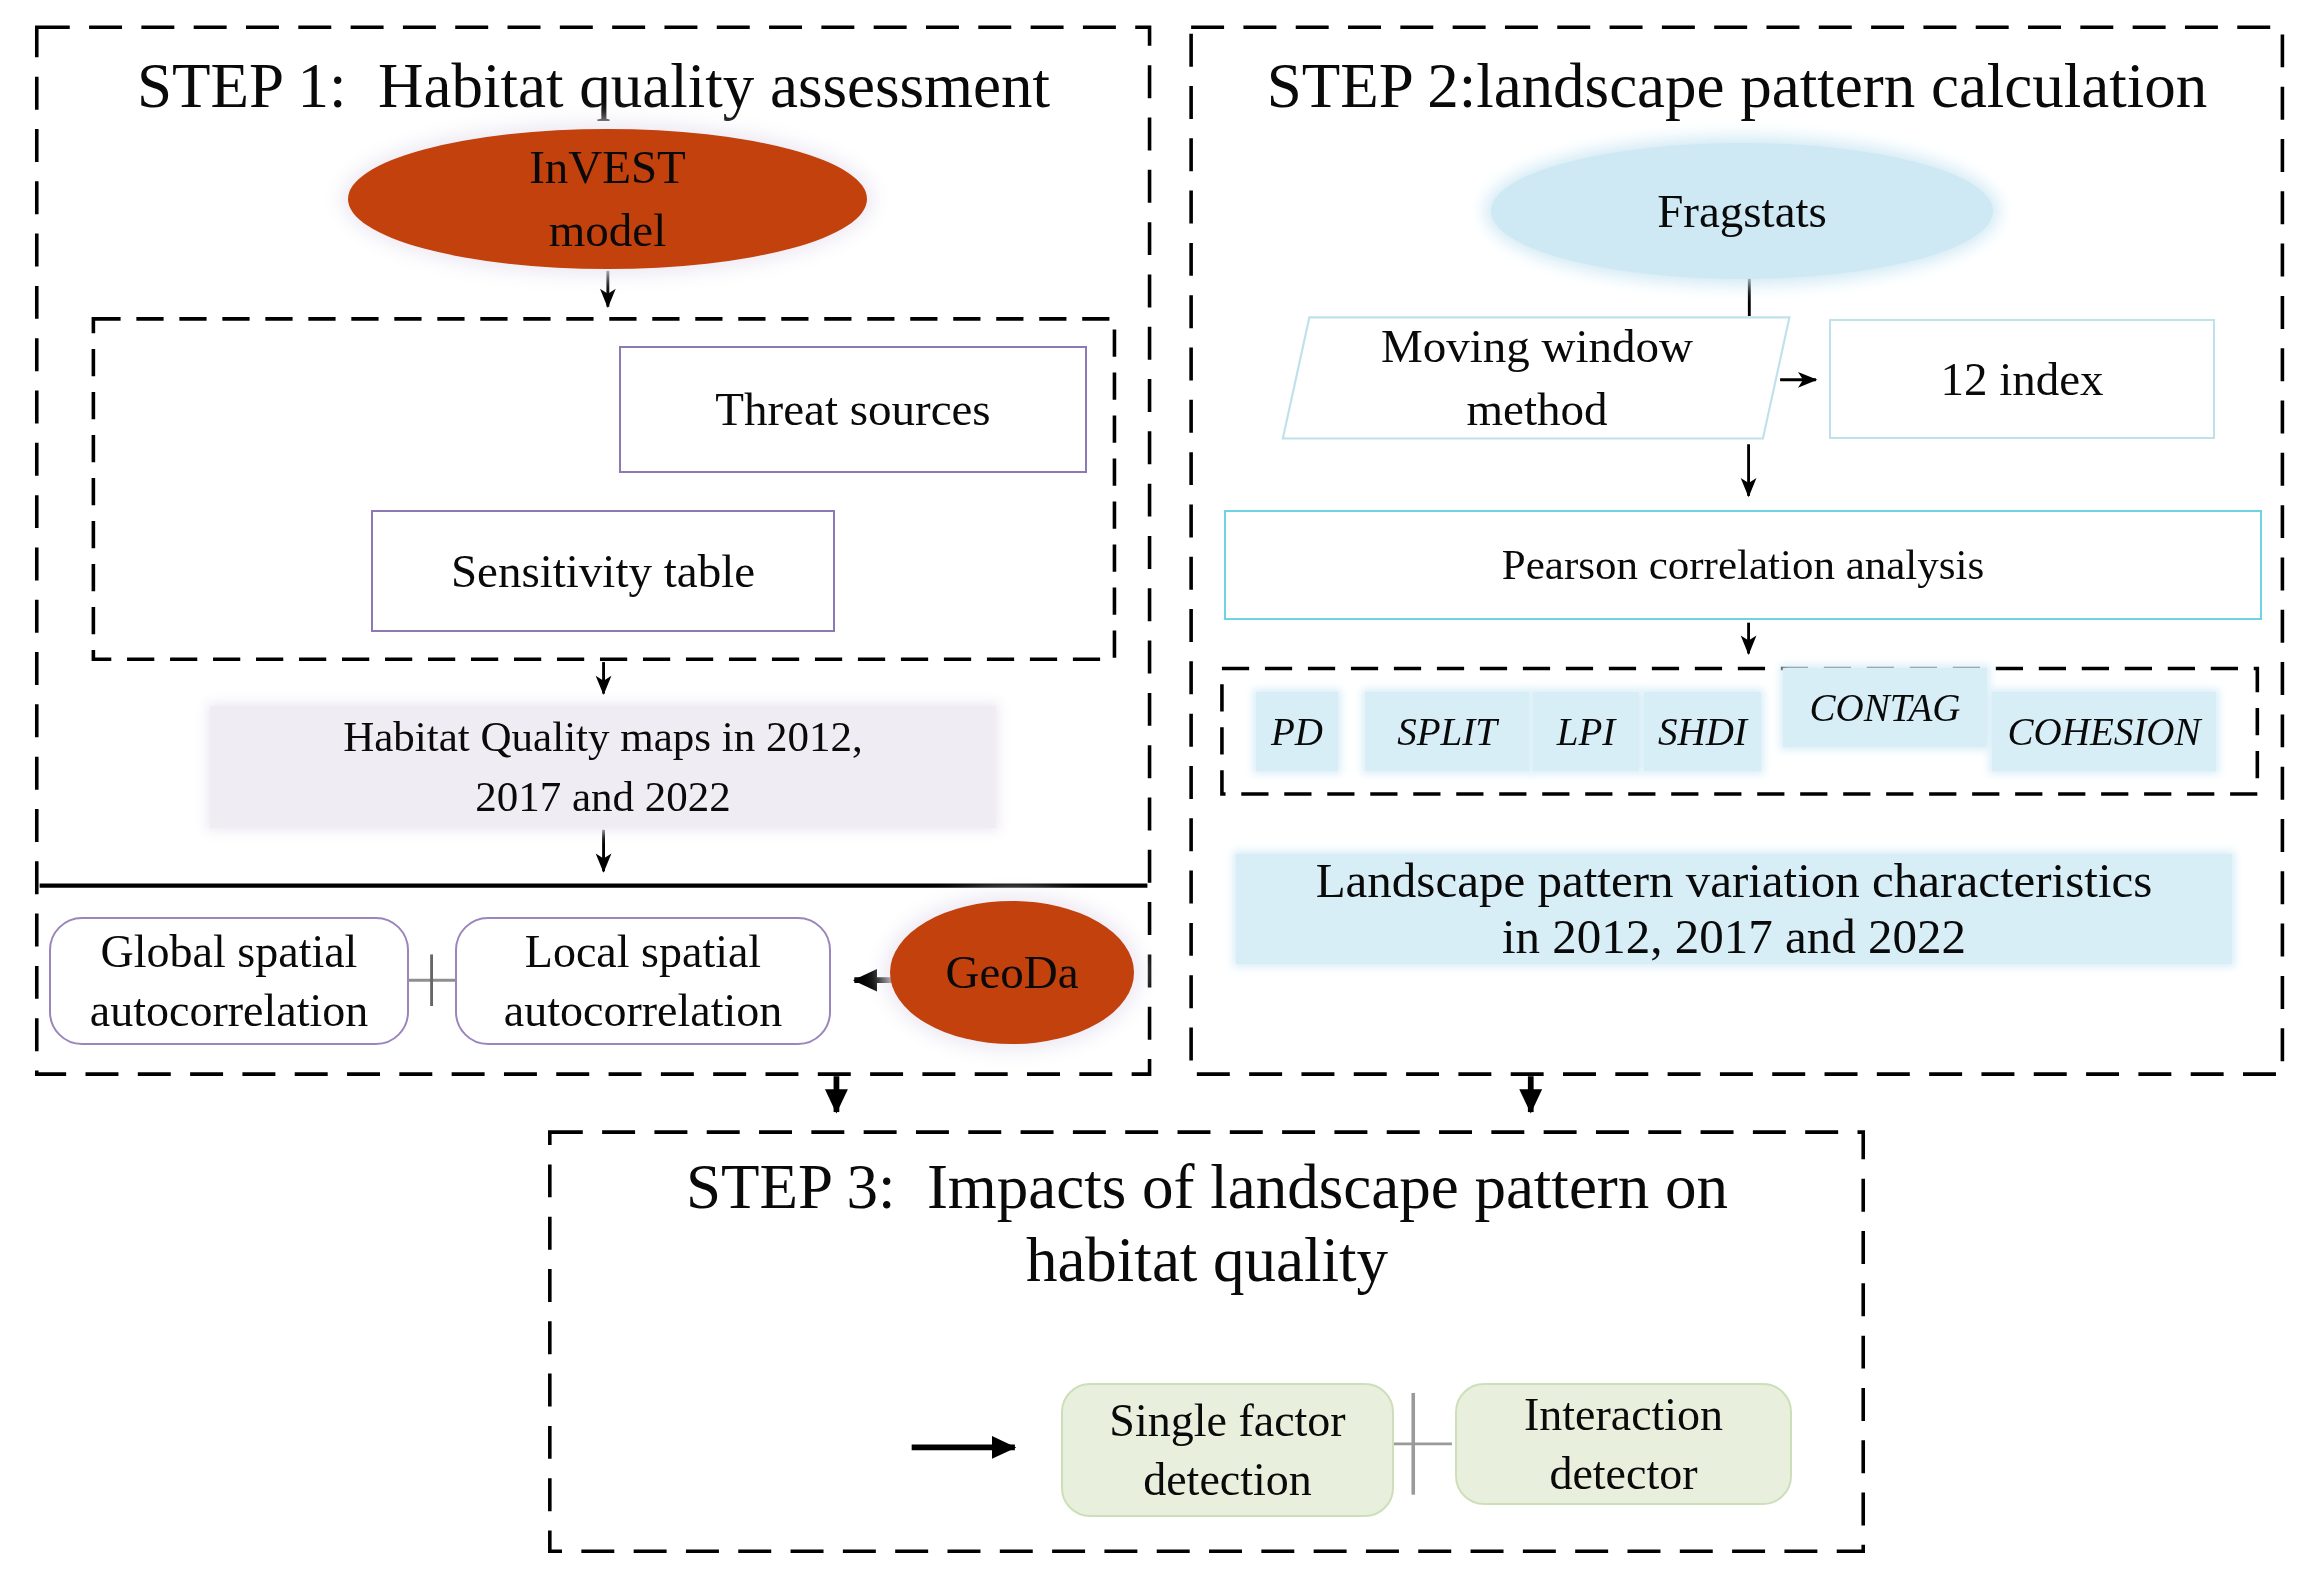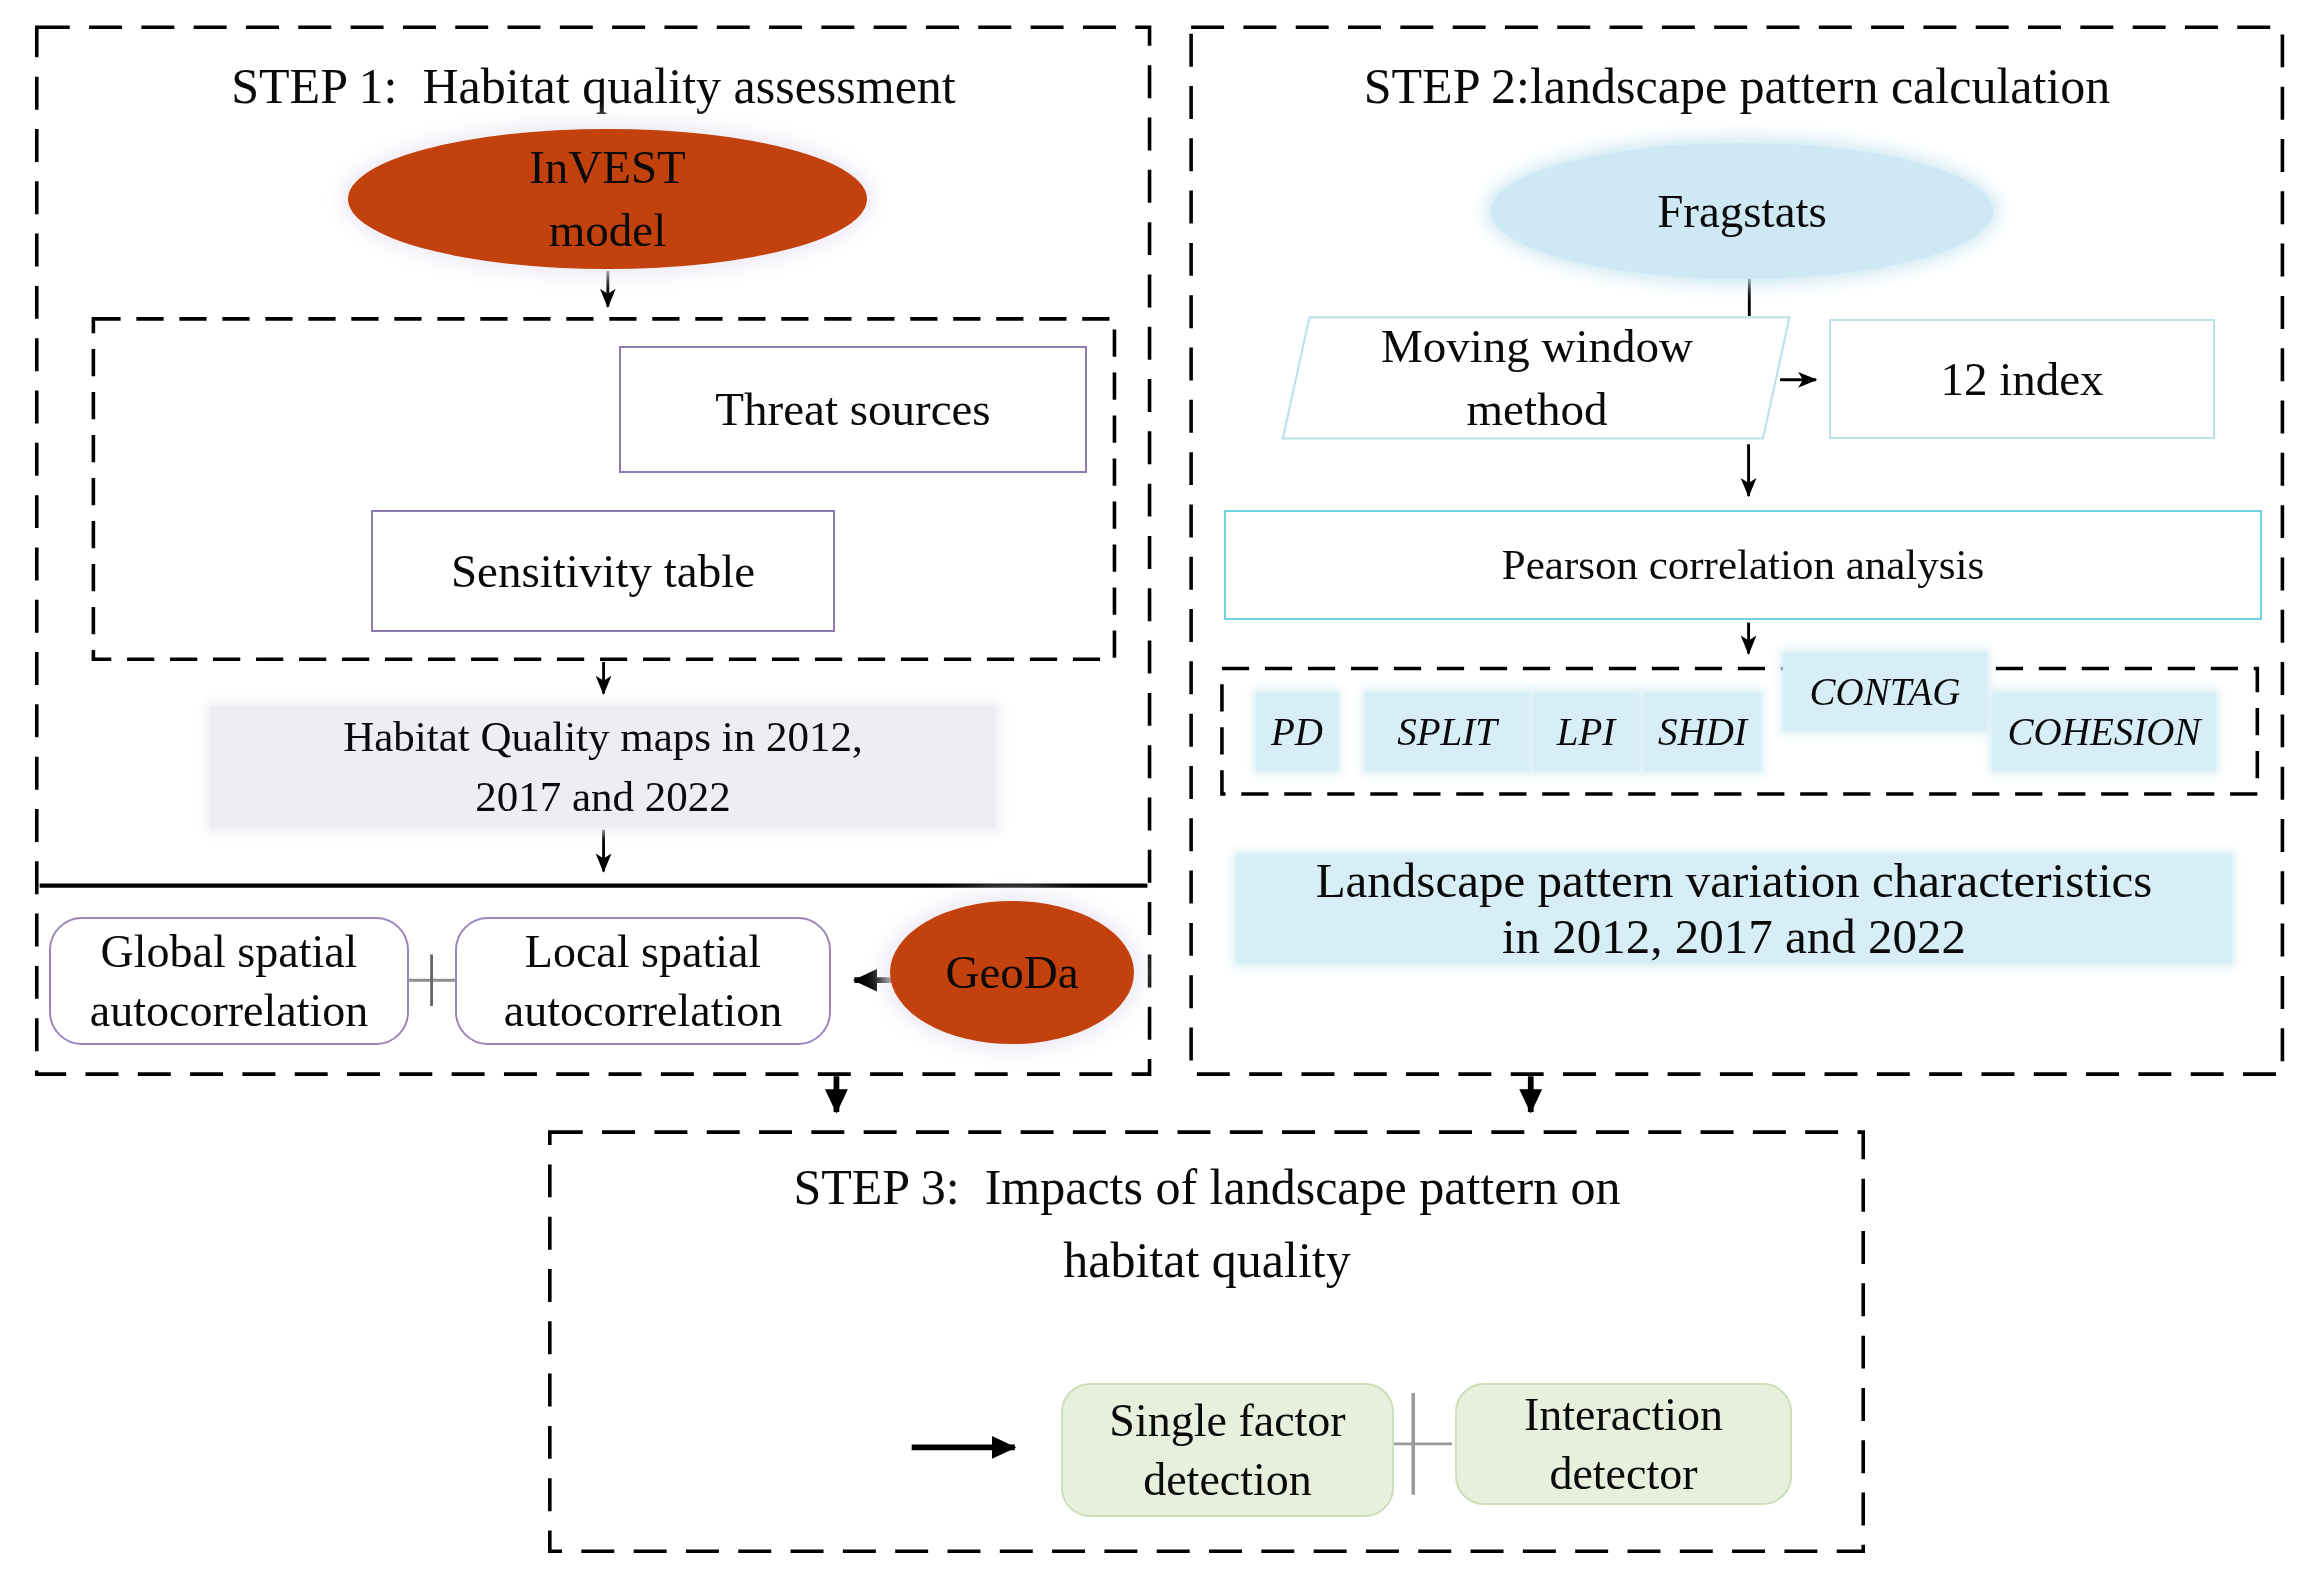--- a/index.html
+++ b/index.html
@@ -18,21 +18,21 @@
   .el-lav{background:#c2410c;box-shadow:0 0 20px 7.2px #edeaf3;}
   .el-cyan{background:#cfe9f4;box-shadow:0 0 17px 5.7px #cfe9f4;}
   .el-green{background:#e8efdd;box-shadow:0 0 18.6px 7.2px #e8efdd;}
   .rect-purple{background:#ffffff;border:2.2px solid #8d7ab5;}
   .round-purple{background:#ffffff;border:2.9px solid #9b85bd;border-radius:33px;}
   .fill-lav{background:#efecf3;box-shadow:0 0 11.5px 3.6px #efecf3;}
   .fill-cyan{background:#d8eef7;box-shadow:0 0 8.6px 2.9px #d8eef7;}
   .round-green{background:#e8f0dd;border:2.2px solid #cddfba;border-radius:29px;}
   .border-cyan-strong{background:#ffffff;border:2.9px solid #6fd3e2;}
   .border-cyan-pale{background:#ffffff;border:2.2px solid #bfe1ea;}
-  .title{font-size:50px;line-height:73px;}
+  .title{font-size:63px;line-height:73px;}
   .t-node{font-size:47px;line-height:63px;}
   .t-big{font-size:43px;line-height:60px;}
   .t-cell{font-size:39px;line-height:43px;font-style:italic;}
   .t-small{font-size:46px;line-height:59px;}
 </style>
 </head>
 <body>
 
 <div class="canvas">
 
@@ -103,21 +103,21 @@
   <div class="abs t-node txt" style="left:1297px;top:317px;width:480px;height:121px;">Moving window
 method</div>
   <div class="abs border-cyan-pale t-node txt" style="left:1829px;top:319px;width:386px;height:120px;">12 index</div>
 
   <div class="abs border-cyan-strong t-big txt" style="left:1224px;top:510px;width:1038px;height:110px;">Pearson correlation analysis</div>
 
   <div class="abs fill-cyan t-cell txt" style="left:1256px;top:692px;width:82px;height:79px;">PD</div>
   <div class="abs fill-cyan t-cell txt" style="left:1365px;top:692px;width:164px;height:79px;">SPLIT</div>
   <div class="abs fill-cyan t-cell txt" style="left:1533px;top:692px;width:106px;height:79px;">LPI</div>
   <div class="abs fill-cyan t-cell txt" style="left:1644px;top:692px;width:117px;height:79px;">SHDI</div>
-  <div class="abs fill-cyan t-cell txt" style="left:1783px;top:652px;width:204px;height:79px;">CONTAG</div>
+  <div class="abs fill-cyan t-cell txt" style="left:1783px;top:668px;width:204px;height:79px;">CONTAG</div>
   <div class="abs fill-cyan t-cell txt" style="left:1992px;top:692px;width:224px;height:79px;">COHESION</div>
 
   <div class="abs fill-cyan txt" style="left:1236px;top:854px;width:996px;height:110px;font-size:49px;line-height:56px;">Landscape pattern variation characteristics
 in 2012, 2017 and 2022</div>
 
   <div class="abs title txt" style="left:550px;top:1151px;width:1314px;">STEP 3:  Impacts of landscape pattern on
 habitat quality</div>
 
   <div class="abs round-green t-small txt" style="left:1041px;top:1383px;width:333px;height:134px;margin-left:20px;">Single factor
 detection</div>

